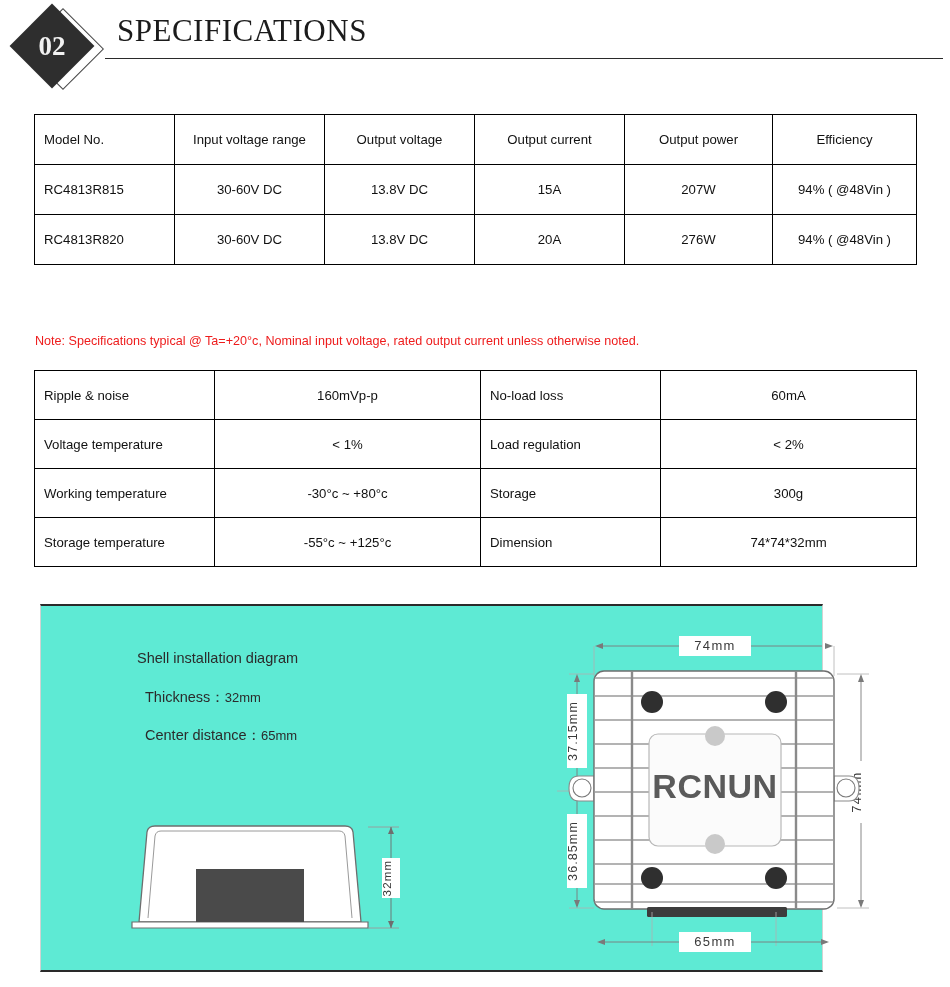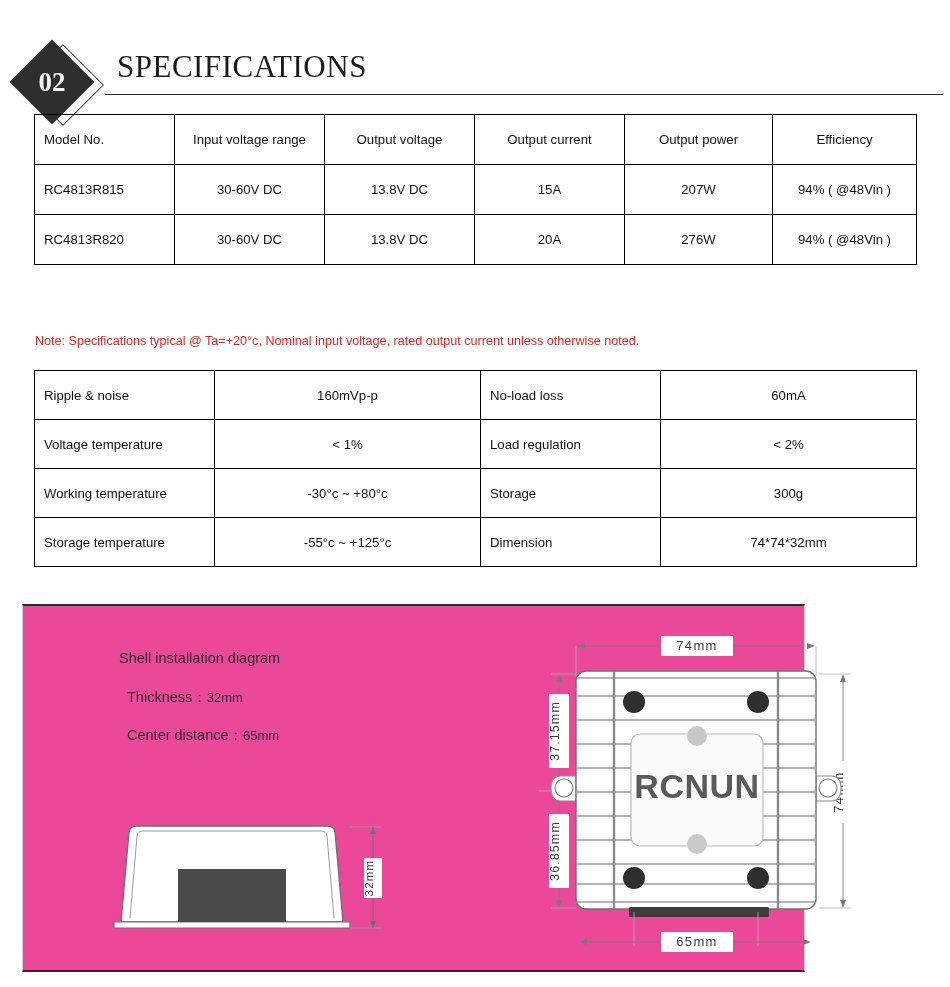--- a/index.html
+++ b/index.html
@@ -13,21 +13,20 @@
     font-family: "Liberation Sans", sans-serif;
     color: #1a1a1a;
     overflow: hidden;
   }
 
   
   .header {
     position: relative;
     height: 95px;
     width: 830px;
-    margin-top: 36px;
   }
   .badge-wrap {
     position: absolute;
     left: 8px; top: 4px;
     width: 108px; height: 88px;
   }
   .badge-outline {
     position: absolute;
     left: 26px; top: 16px;
     width: 58px; height: 58px;
@@ -104,23 +103,23 @@
   #param-table {
     position: absolute;
     left: 34px; top: 370px;
     width: 882px;
   }
   #param-table tr { height: 49px; }
 
   
   .panel {
     position: absolute;
-    left: 22px; top: 604px;
+    left: 40px; top: 604px;
     width: 783px; height: 368px;
-    background: #ec4899;
+    background: #5eead4;
     border-top: 2.5px solid #2a2a2a;
     border-bottom: 2.5px solid #2a2a2a;
     border-left: 1px solid #d2d2d2;
     border-right: 1px solid #d2d2d2;
   }
   .panel-inner { position: relative; width: 100%; height: 100%; }
 
   .dlabel {
     position: absolute;
     font-size: 14.5px;

